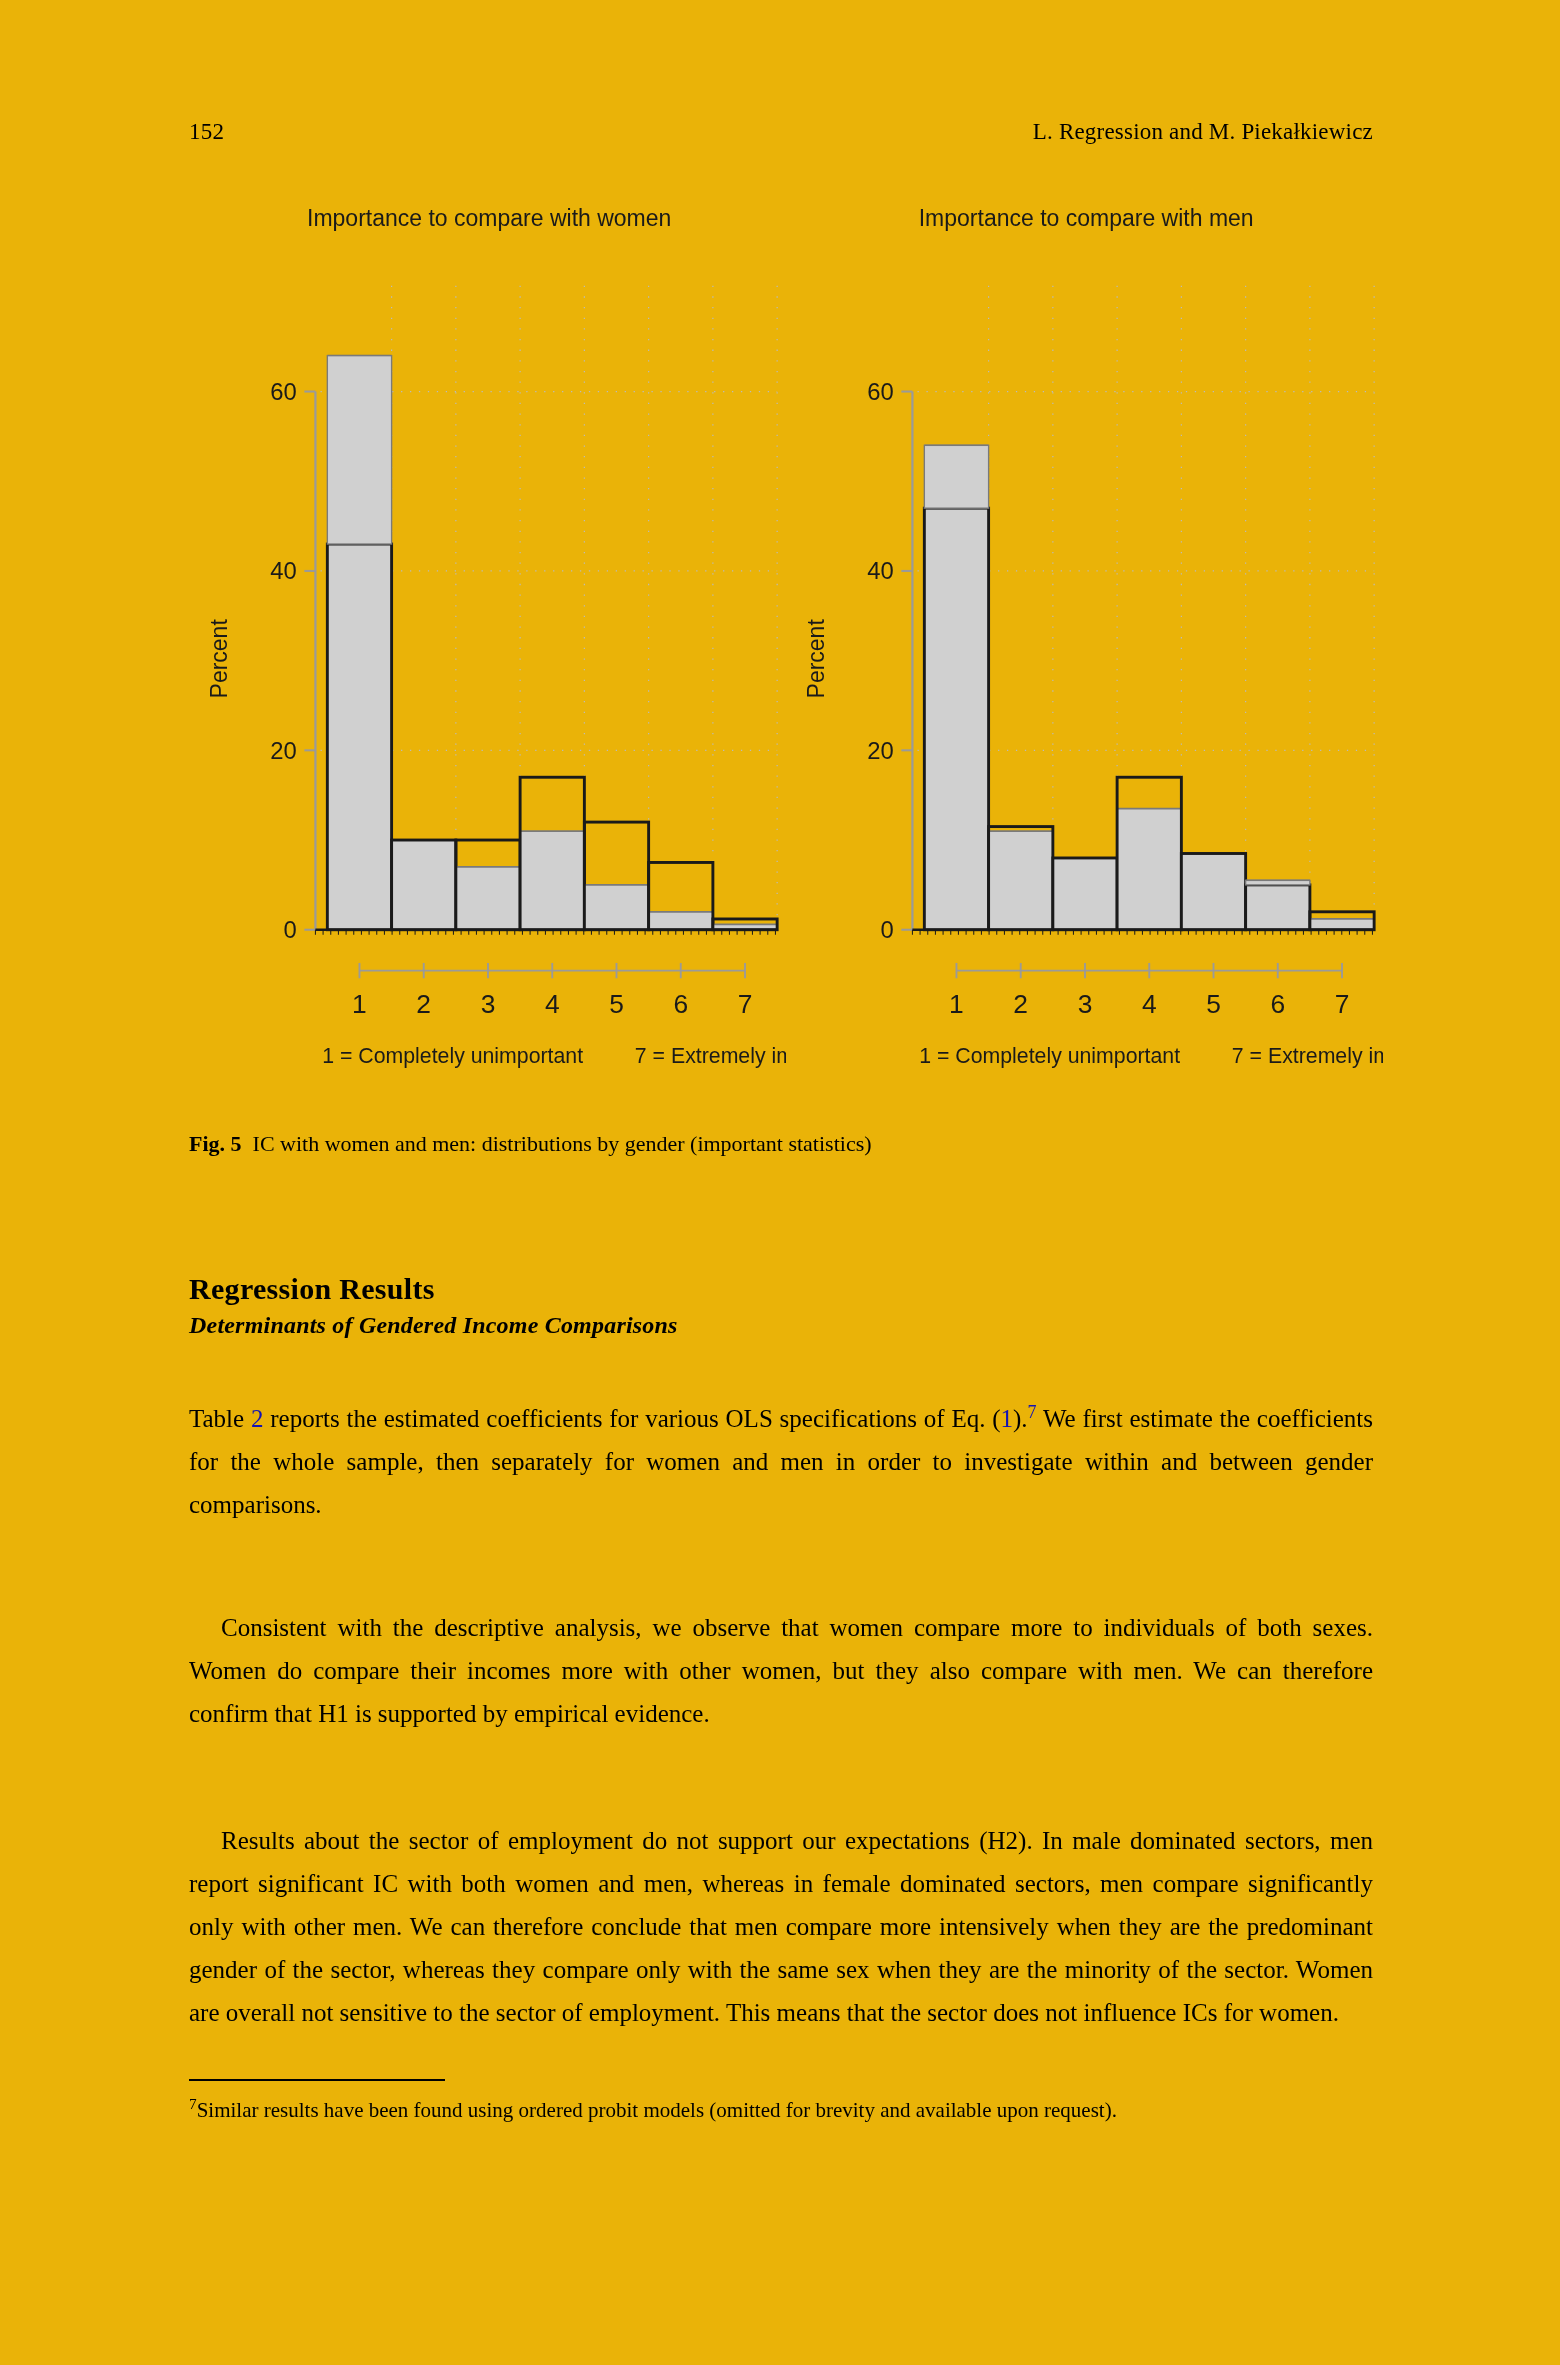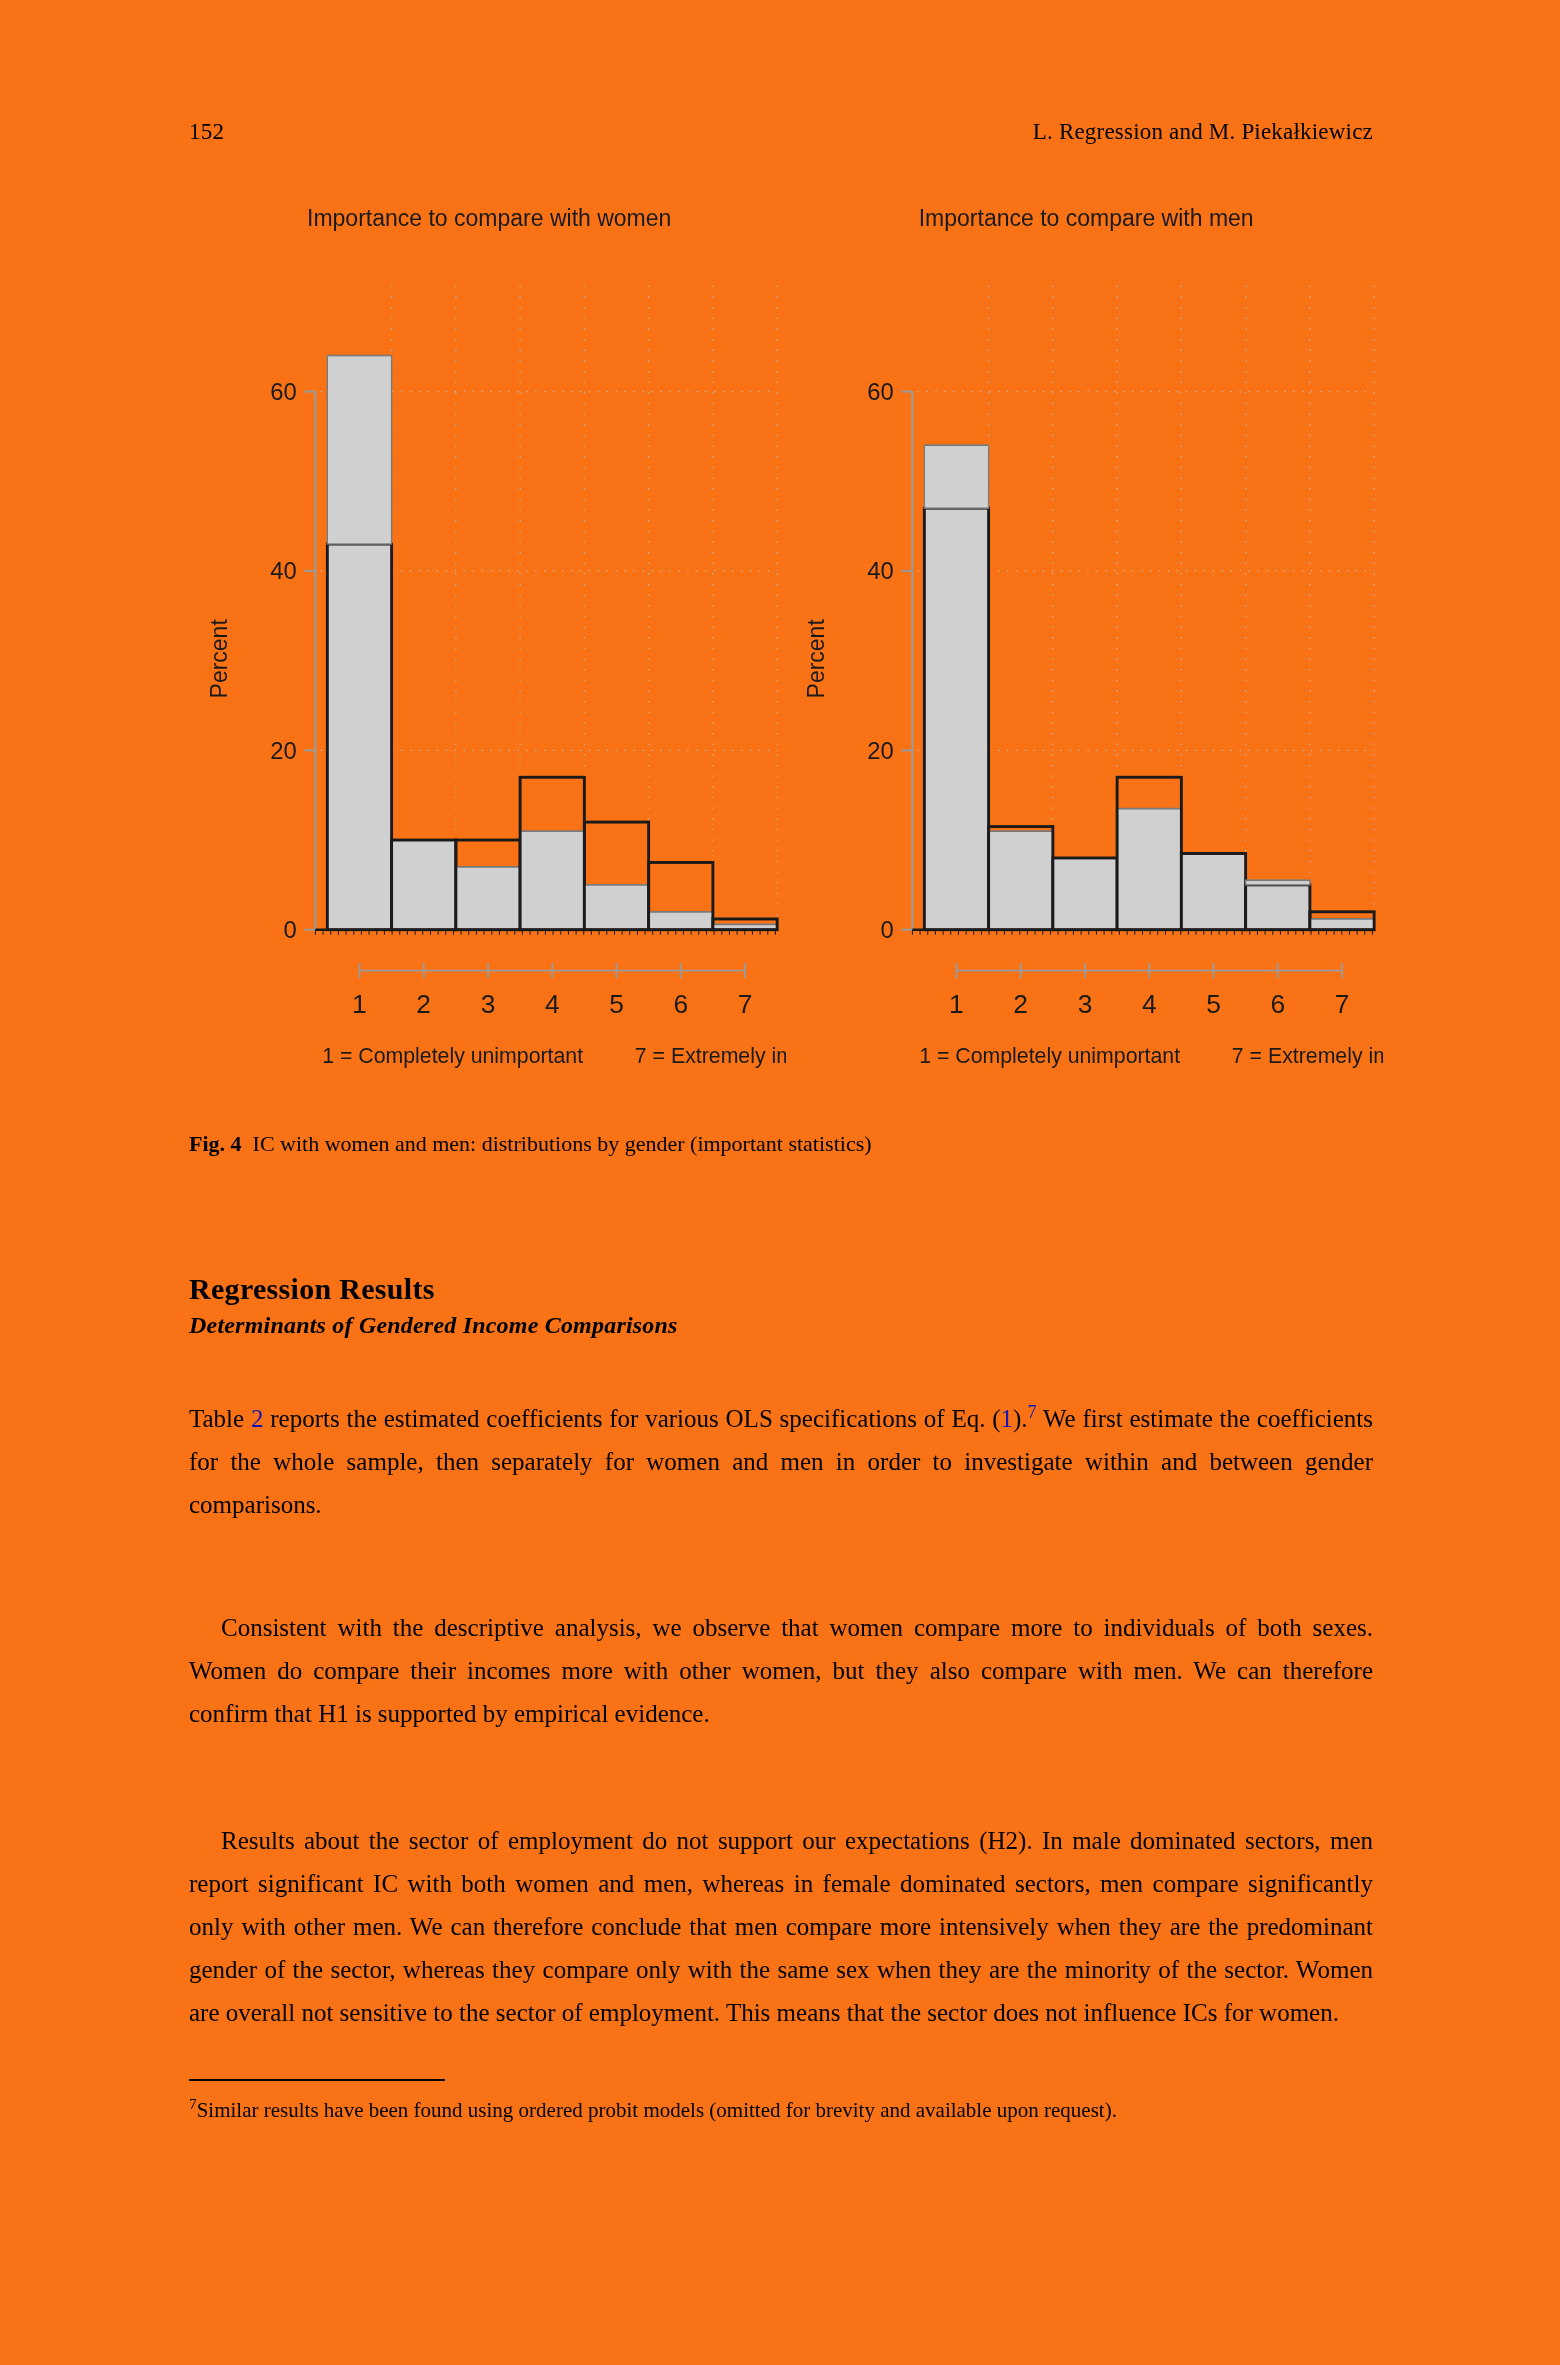--- a/index.html
+++ b/index.html
@@ -12,21 +12,21 @@
     height: 2366px;
     font-family: "Liberation Serif", serif;
     color: #000000;
     position: relative;
     overflow: hidden;
   }
 
   .page {
     position: absolute;
     inset: 0;
-    background: #f97316;
+    background: #eab308;
   }
 
   
   .running-head {
     position: absolute;
     top: 119px;
     left: 189px;
     width: 1184px;
     display: flex;
     justify-content: space-between;
@@ -415,21 +415,21 @@
               <text x="296" y="1086" font-size="26" fill="#1a1a1a">Male</text>
               <rect x="438" y="1065" width="44" height="25" fill="#ffffff" stroke="#1a1a1a" stroke-width="3.4"></rect>
               <text x="496" y="1086" font-size="26" fill="#1a1a1a">Female</text>
             </g>
           </svg>
       </div>
     </div>
   </div>
 
   <div class="fig-caption">
-    <span class="fig-label">Fig. 4</span><span>&nbsp;&nbsp;</span><span class="fig-text">IC with women and men: distributions by gender (important statistics)</span>
+    <span class="fig-label">Fig. 5</span><span>&nbsp;&nbsp;</span><span class="fig-text">IC with women and men: distributions by gender (important statistics)</span>
   </div>
 
   <h2 class="section-heading">Regression Results</h2>
   <h3 class="subsection-heading">Determinants of Gendered Income Comparisons</h3>
 
   <p class="body-text para-1"><span>Table </span><span class="xref">2</span><span> reports the estimated coefficients for various OLS specifications of Eq. (</span><span class="xref">1</span><span>).</span><sup class="fn-ref">7</sup><span> We first estimate the coefficients for the whole sample, then separately for women and men in order to investigate within and between gender comparisons.</span></p>
 
   <p class="body-text para-2 para-indent">Consistent with the descriptive analysis, we observe that women compare more to individuals of both sexes. Women do compare their incomes more with other women, but they also compare with men. We can therefore confirm that H1 is supported by empirical evidence.</p>
 
   <p class="body-text para-3 para-indent">Results about the sector of employment do not support our expectations (H2). In male dominated sectors, men report significant IC with both women and men, whereas in female dominated sectors, men compare significantly only with other men. We can therefore conclude that men compare more intensively when they are the predominant gender of the sector, whereas they compare only with the same sex when they are the minority of the sector. Women are overall not sensitive to the sector of employment. This means that the sector does not influence ICs for women.</p>

